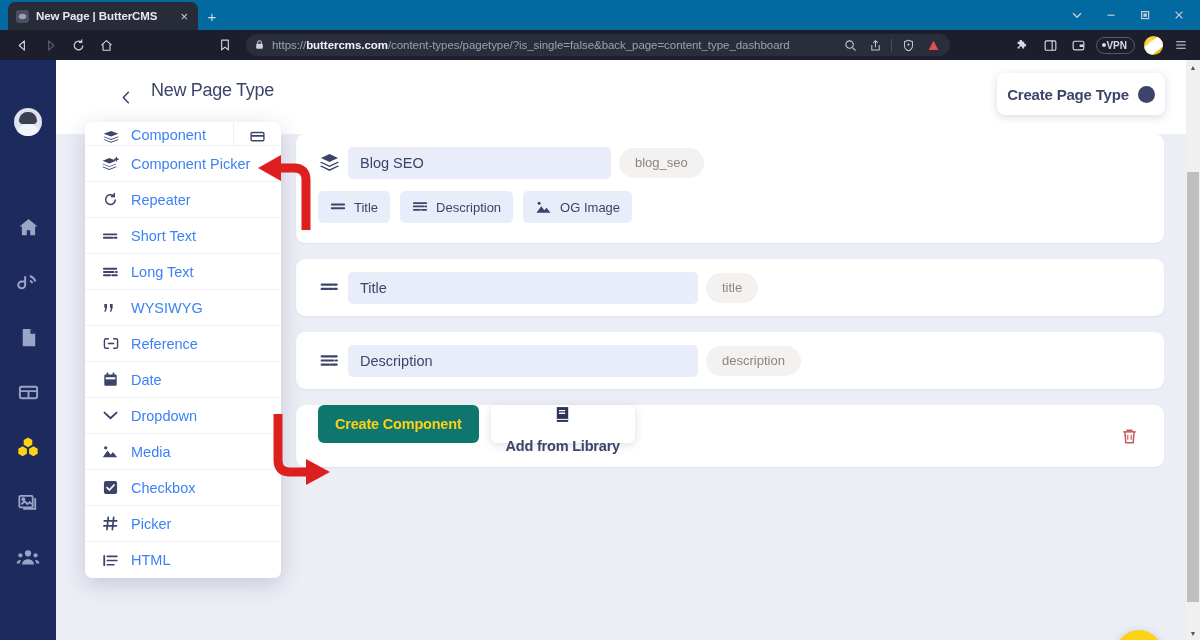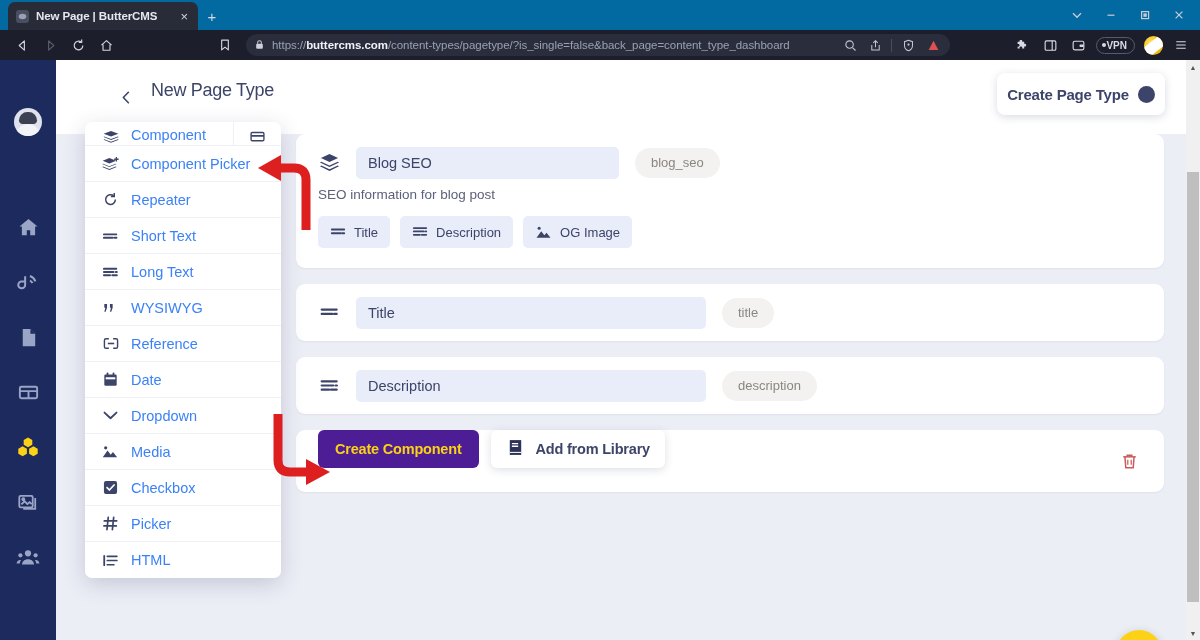--- a/index.html
+++ b/index.html
@@ -87,41 +87,41 @@
   .create-btn span { font-size:15px; font-weight:bold; color:#3d4469; letter-spacing:-0.2px;}
   .info-badge { width:17px; height:17px; border-radius:50%; background:#3d4469; color:#fff;
      font-size:11px; font-weight:bold; display:flex; align-items:center; justify-content:center;
      font-family:"Liberation Serif", serif; }
 
   
   .cards { position:absolute; left:240px; top:74px; width:868px; }
   .card { background:#fff; border-radius:9px; margin-bottom:16px; position:relative;
           box-shadow:0 1px 2px rgba(50,60,100,.07); }
 
-  .row { display:flex; align-items:center; padding:0 22px; height:57px; gap:16px; }
+  .row { display:flex; align-items:center; padding:0 22px; height:57px; gap:8px; }
   .ficon { width:22px; flex:0 0 auto; display:flex; align-items:center; justify-content:center; color:#3d4469; }
   .finput { height:32px; background:#e9ecf9; border-radius:5px; display:flex; align-items:center;
             padding:0 12px; font-size:14.5px; color:#3d4469; }
   .slug { height:30px; background:#f3f2f0; border-radius:15px; display:flex; align-items:center;
           padding:0 16px; font-size:13px; color:#8b8680; flex:0 0 auto; }
   .slug.err { background:#fdeeee; color:#c9605f; }
 
   .desc { padding:0 22px 0 22px; font-size:13.5px; color:#5b6279; margin-top:-4px; margin-bottom:14px; }
 
   .chips { display:flex; gap:10px; padding:0 22px 20px 22px; }
   .chip { height:32px; background:#e9ecf9; border-radius:5px; display:flex; align-items:center;
           gap:8px; padding:0 12px; font-size:13px; color:#3d4469; }
   .chip .ci { display:flex; align-items:center; color:#3d4469; }
 
   .btnrow { display:flex; gap:12px; padding:0 22px 24px 22px; }
-  .btn-primary { height:38px; background:#4c1d95; border-radius:6px; color:#fcd116; font-size:14.5px;
+  .btn-primary { height:38px; background:#0f766e; border-radius:6px; color:#fcd116; font-size:14.5px;
      font-weight:bold; display:flex; align-items:center; padding:0 17px; letter-spacing:-0.2px;}
   .btn-secondary { height:38px; background:#fff; border-radius:6px; color:#3d4469; font-size:14.5px;
      font-weight:bold; display:flex; align-items:center; gap:11px; padding:0 15px;
-     box-shadow:0 2px 8px rgba(45,55,95,.16); letter-spacing:-0.2px;}
+     box-shadow:0 2px 8px rgba(45,55,95,.16); letter-spacing:-0.2px;flex-direction:column;}
   .trash { position:absolute; right:24px; top:20px; width:22px; height:22px;
       display:flex; align-items:center; justify-content:center; color:#cb5b5b; }
 
   
   .dropdown { position:absolute; left:29px; top:62px; width:196px; background:#fff;
       border-radius:7px; box-shadow:0 6px 22px rgba(40,50,90,.20); overflow:hidden; }
   .dd-item { height:36px; display:flex; align-items:center; gap:12px; padding:0 17px;
       border-bottom:1px solid #eef0f6; font-size:14.5px; color:#3b82f6; position:relative; }
   .dd-item:last-child { border-bottom:none; }
   .dd-item .di { width:17px; flex:0 0 auto; display:flex; align-items:center; justify-content:center; color:#3d4469; }
@@ -364,21 +364,20 @@
             <span class="ficon">
               <svg width="21" height="21" viewBox="0 0 22 22" fill="currentColor">
                   <path d="M11 2.2L20 6.4 11 10.6 2 6.4z"></path>
                   <path d="M2.4 10.2l8.6 4 8.6-4 1.4.7L11 15.8 1 10.9z"></path>
                   <path d="M2.4 14.2l8.6 4 8.6-4 1.4.7L11 19.8 1 14.9z"></path>
                 </svg>
             </span>
             <span class="finput" style="width:263px">Blog SEO</span>
             <span class="slug">blog_seo</span>
           </div>
-          <div class="desc">SEO information for blog post</div>
           <div class="chips">
             <div class="chip">
               <span class="ci">
                 <svg width="16" height="16" viewBox="0 0 18 18">
                     <path d="M2 6.2h14M2 10.4h10M13.6 10.4h2.4" stroke="currentColor" stroke-width="2" stroke-linecap="round"></path>
                   </svg>
               </span>
               <span>Title</span>
             </div>
             <div class="chip">

